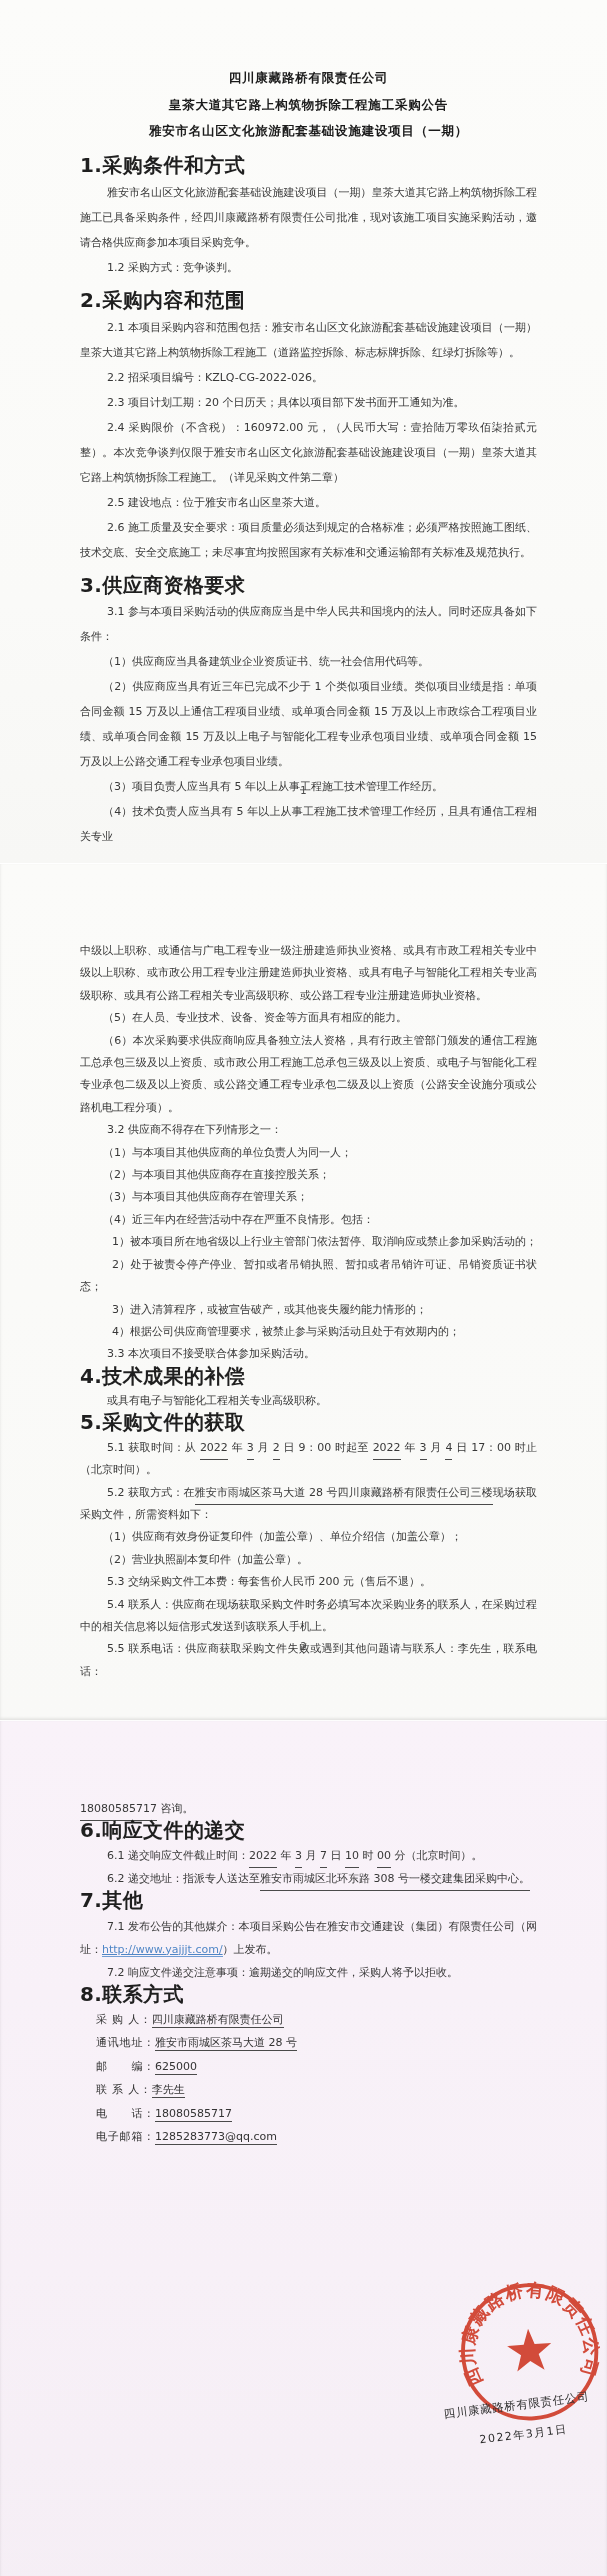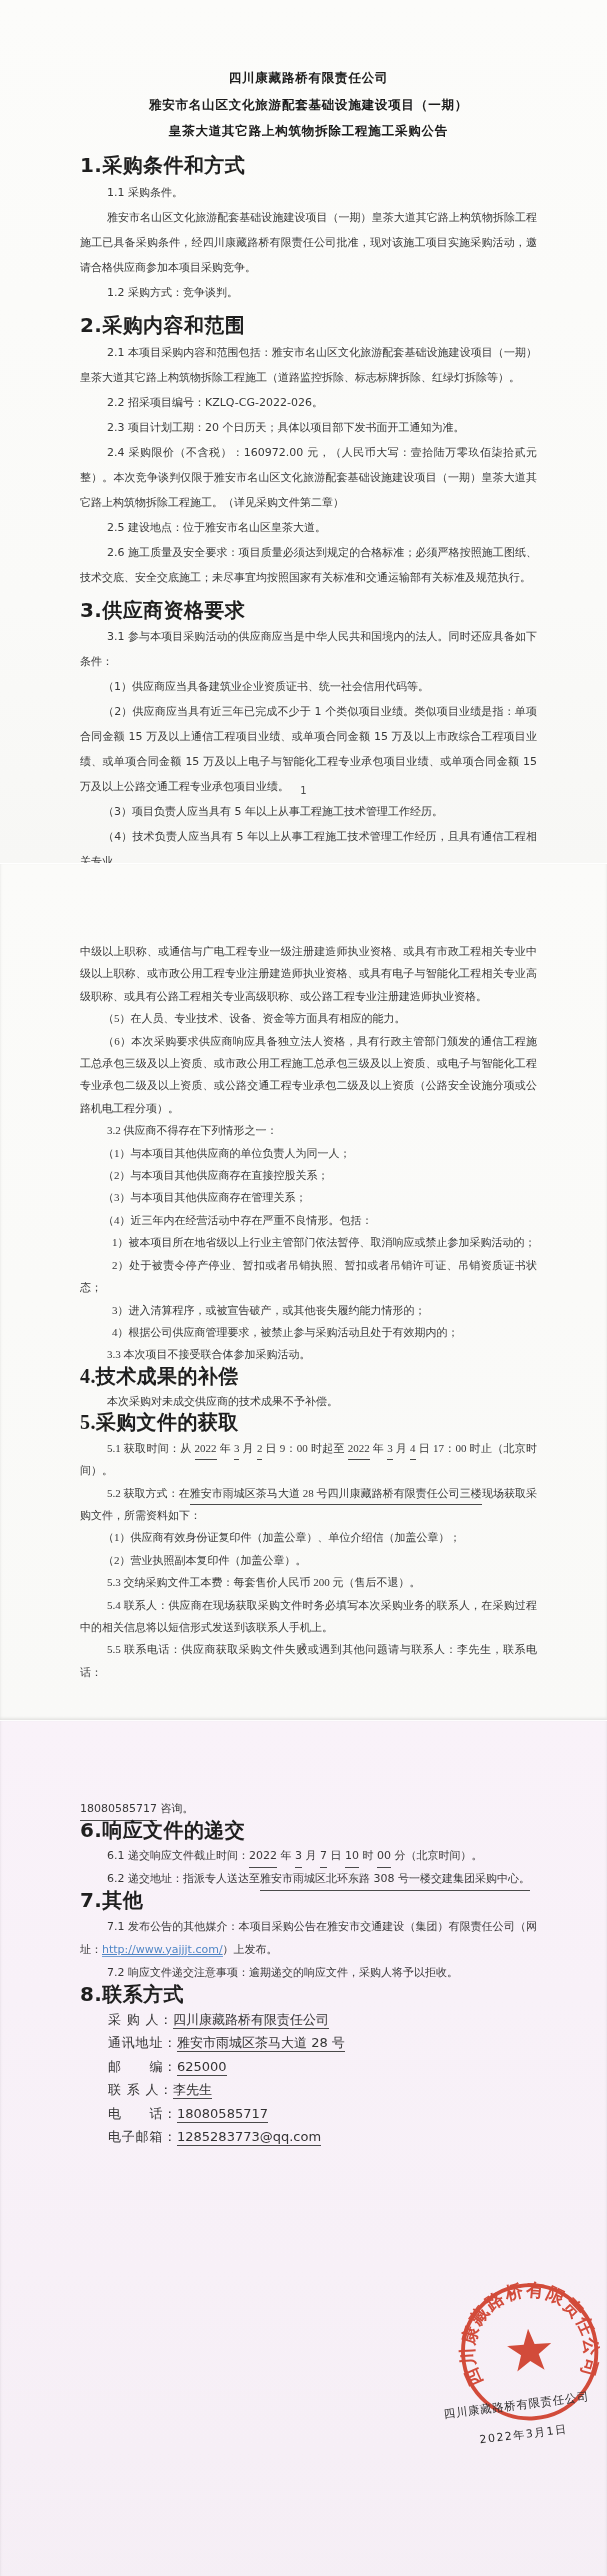--- a/index.html
+++ b/index.html
@@ -1,56 +1,55 @@
 <!DOCTYPE html>
 <html style="font-size:12px"><head>
 <meta charset="utf-8">
 <style>
   html,body{margin:0;padding:0;background:#e9e7e6;}
   #doc-root{width:607px;margin:0 auto;font-family:"DejaVu Sans","Liberation Sans",sans-serif;color:#3a3a3a;}
   .page{position:relative;width:607px;box-sizing:border-box;overflow:hidden;}
   .page1{height:863px;background:linear-gradient(180deg,#fcfcfa 0%,#fafaf8 70%,#f7f7f5 100%);}
-  .page2{height:857px;background:linear-gradient(180deg,#fbfbf9 0%,#f9f9f7 100%);border-top:1.5px solid #ffffff;box-shadow:0 -1.5px 3px rgba(0,0,0,.10) inset;font-family:Liberation Serif, serif;}
+  .page2{height:857px;background:linear-gradient(180deg,#fbfbf9 0%,#f9f9f7 100%);border-top:1.5px solid #ffffff;box-shadow:0 -1.5px 3px rgba(0,0,0,.10) inset;}
   .page3{height:911px;background:linear-gradient(180deg,#f9f2f9 0%,#f7f0f7 60%,#f5eef5 100%);border-top:1.5px solid #fdfdfd;box-shadow:0 -1.5px 3px rgba(0,0,0,.10) inset;}
   .content{padding:65px 70px 0 80px;}
   .page2 .content,.page3 .content{padding-top:76px;}
   .title{font-size:12.5px;font-weight:bold;color:#1b1b1b;text-align:center;line-height:26.6px;letter-spacing:0.8px;}
   .h1{font-size:20px;font-weight:bold;color:#1f1f1f;line-height:20.5px;margin:10.6px 0 3.8px 0;letter-spacing:0.4px;}
   .page2 .h1,.page3 .h1{margin-top:0;}
   .para{font-size:11px;line-height:25px;text-align:justify;color:#383838;}
   .page2 .para{line-height:22.4px;}
   .page3 .para{line-height:23px;}
   .i1{text-indent:27px;}
   .i2{text-indent:23px;}
   .i3{text-indent:32px;}
   .u{border-bottom:0.8px solid #4a4a4a;padding-bottom:5px;}
   .link{color:#4f86c6;border-bottom:0.8px solid #6f9cd2;cursor:pointer;text-decoration:underline;}
-  .field{font-size:13px;line-height:23.5px;margin-left:28px;color:#333;}
+  .field{font-size:11px;line-height:23.5px;margin-left:16px;color:#333;}
   .flabel{letter-spacing:0.8px;}
   .fvalue{border-bottom:0.8px solid #4a4a4a;padding-bottom:0.8px;}
   .pagenum{position:absolute;left:0;right:0;text-align:center;font-size:10px;color:#4a4a4a;}
   .page1 .pagenum{bottom:67px;}
   .page2 .pagenum{bottom:68px;}
   .page3 .pagenum{bottom:29px;}
   .sealwrap{position:absolute;left:452px;top:551px;width:155px;height:155px;transform:rotate(-4deg);opacity:.9;}
   .sig-line{position:absolute;left:410px;top:677px;width:213px;text-align:center;font-size:11.4px;color:#2e2e2e;transform:rotate(-7deg);letter-spacing:0.8px;}
   .sig-date{position:absolute;left:425px;top:706px;width:197px;text-align:center;font-size:11px;color:#2e2e2e;transform:rotate(-7deg);letter-spacing:1.5px;}
   .sealtext{font-size:23px;font-weight:bold;letter-spacing:2px;fill:#cf3a26;}
 </style>
 </head>
 <body>
 
 <div id="doc-root">
     <div class="page page1">
       <div class="content">
         <div class="title">四川康藏路桥有限责任公司</div>
+        <div class="title">皇茶大道其它路上构筑物拆除工程施工采购公告</div>
         <div class="title">雅安市名山区文化旅游配套基础设施建设项目（一期）</div>
-        <div class="title">皇茶大道其它路上构筑物拆除工程施工采购公告</div>
         <div class="h1">1.采购条件和方式</div>
-        <div class="para i1">1.1 采购条件。</div>
         <div class="para i1">雅安市名山区文化旅游配套基础设施建设项目（一期）皇茶大道其它路上构筑物拆除工程施工已具备采购条件，经四川康藏路桥有限责任公司批准，现对该施工项目实施采购活动，邀请合格供应商参加本项目采购竞争。</div>
         <div class="para i1">1.2 采购方式：竞争谈判。</div>
         <div class="h1">2.采购内容和范围</div>
         <div class="para i1">2.1 本项目采购内容和范围包括：雅安市名山区文化旅游配套基础设施建设项目（一期）皇茶大道其它路上构筑物拆除工程施工（道路监控拆除、标志标牌拆除、红绿灯拆除等）。</div>
         <div class="para i1">2.2 招采项目编号：KZLQ-CG-2022-026。</div>
         <div class="para i1">2.3 项目计划工期：20 个日历天；具体以项目部下发书面开工通知为准。</div>
         <div class="para i1">2.4 采购限价（不含税）：160972.00 元，（人民币大写：壹拾陆万零玖佰柒拾贰元整）。本次竞争谈判仅限于雅安市名山区文化旅游配套基础设施建设项目（一期）皇茶大道其它路上构筑物拆除工程施工。（详见采购文件第二章）</div>
         <div class="para i1">2.5 建设地点：位于雅安市名山区皇茶大道。</div>
         <div class="para i1">2.6 施工质量及安全要求：项目质量必须达到规定的合格标准；必须严格按照施工图纸、技术交底、安全交底施工；未尽事宜均按照国家有关标准和交通运输部有关标准及规范执行。</div>
         <div class="h1">3.供应商资格要求</div>
@@ -71,21 +70,21 @@
         <div class="para i2">（1）与本项目其他供应商的单位负责人为同一人；</div>
         <div class="para i2">（2）与本项目其他供应商存在直接控股关系；</div>
         <div class="para i2">（3）与本项目其他供应商存在管理关系；</div>
         <div class="para i2">（4）近三年内在经营活动中存在严重不良情形。包括：</div>
         <div class="para i3">1）被本项目所在地省级以上行业主管部门依法暂停、取消响应或禁止参加采购活动的；</div>
         <div class="para i3">2）处于被责令停产停业、暂扣或者吊销执照、暂扣或者吊销许可证、吊销资质证书状态；</div>
         <div class="para i3">3）进入清算程序，或被宣告破产，或其他丧失履约能力情形的；</div>
         <div class="para i3">4）根据公司供应商管理要求，被禁止参与采购活动且处于有效期内的；</div>
         <div class="para i1">3.3 本次项目不接受联合体参加采购活动。</div>
         <div class="h1">4.技术成果的补偿</div>
-        <div class="para i1">本次采购对未成交供应商的技术成果不予补偿。</div>
+        <div class="para i1">或具有电子与智能化工程相关专业高级职称。</div>
         <div class="h1">5.采购文件的获取</div>
         <div class="para i1"><span>5.1 获取时间：从 </span><span class="u">2022</span><span> 年 </span><span class="u">3</span><span> 月 </span><span class="u">2</span><span> 日 9：00 时起至 </span><span class="u">2022</span><span> 年 </span><span class="u">3</span><span> 月 </span><span class="u">4</span><span> 日 17：00 时止（北京时间）。</span></div>
         <div class="para i1"><span>5.2 获取方式：在</span><span class="u">雅安市雨城区茶马大道 28 号四川康藏路桥有限责任公司三楼</span><span>现场获取采购文件，所需资料如下：</span></div>
         <div class="para i2">（1）供应商有效身份证复印件（加盖公章）、单位介绍信（加盖公章）；</div>
         <div class="para i2">（2）营业执照副本复印件（加盖公章）。</div>
         <div class="para i1">5.3 交纳采购文件工本费：每套售价人民币 200 元（售后不退）。</div>
         <div class="para i1">5.4 联系人：供应商在现场获取采购文件时务必填写本次采购业务的联系人，在采购过程中的相关信息将以短信形式发送到该联系人手机上。</div>
         <div class="para i1">5.5 联系电话：供应商获取采购文件失败或遇到其他问题请与联系人：李先生，联系电话：</div>
       </div>
       <div class="pagenum">2</div>

